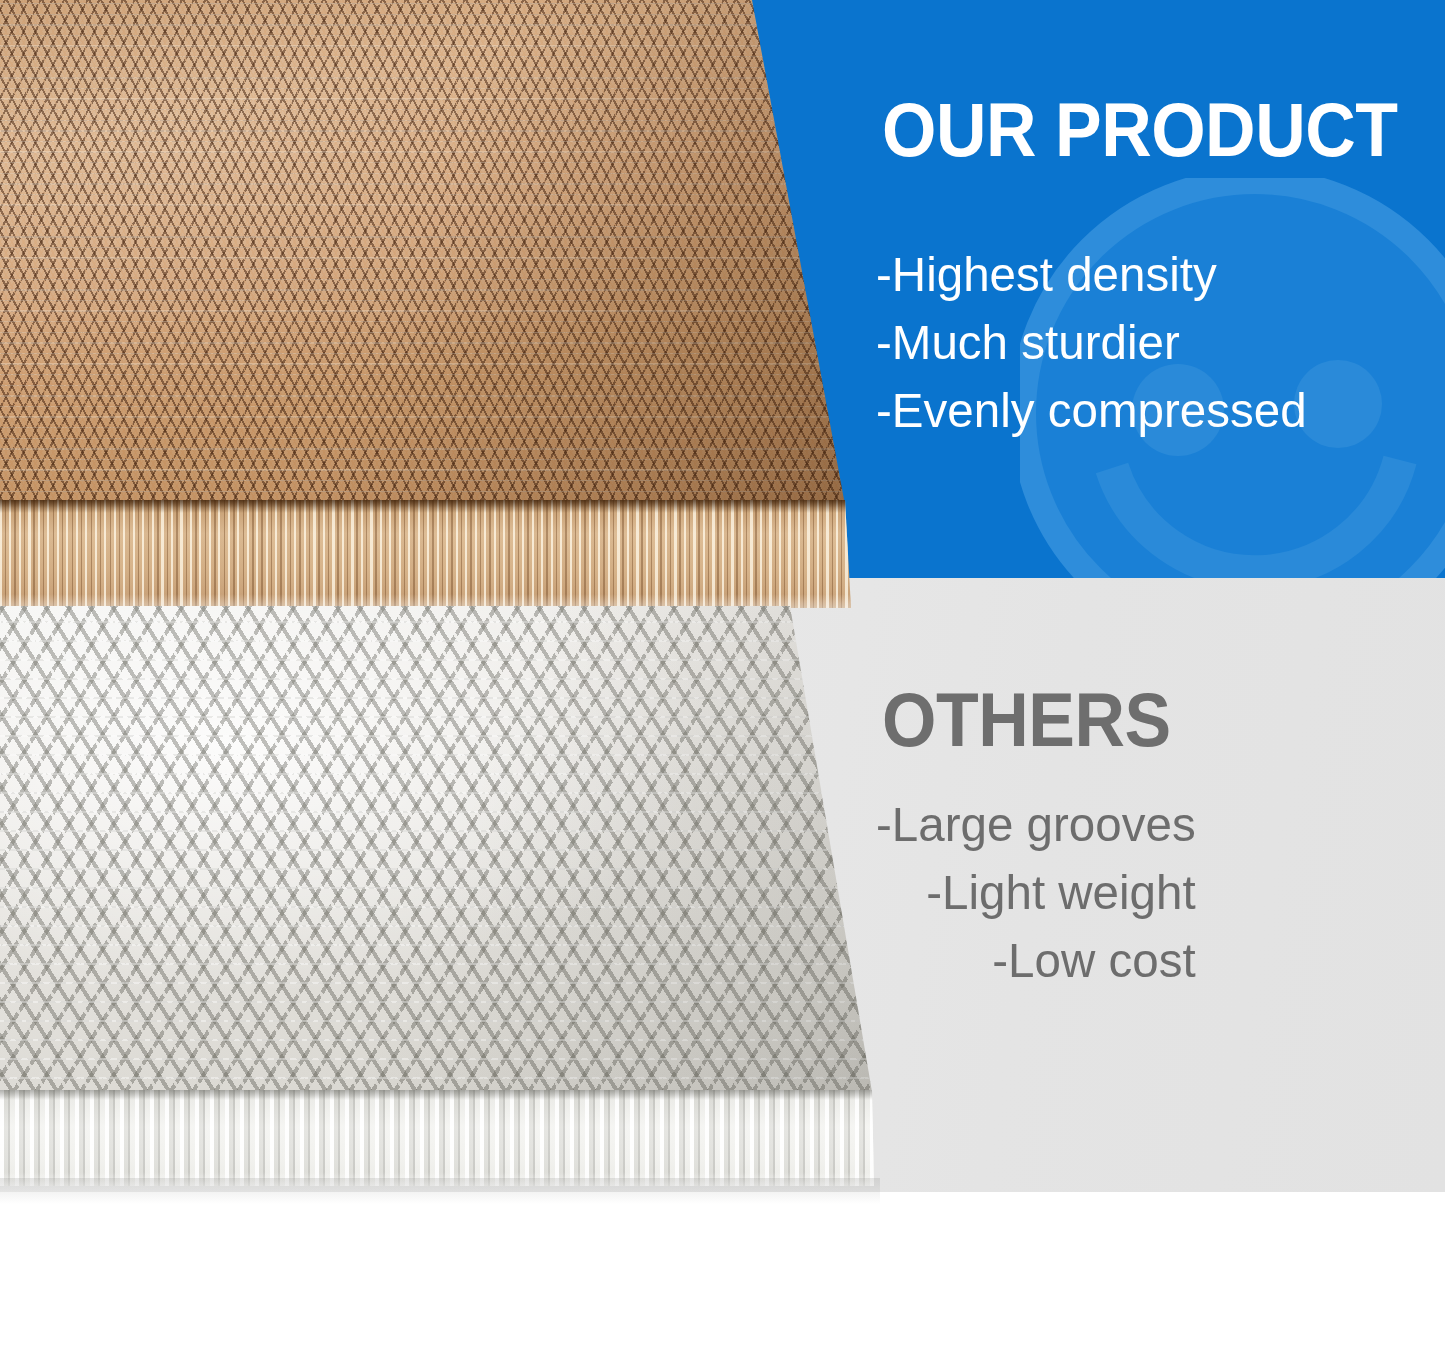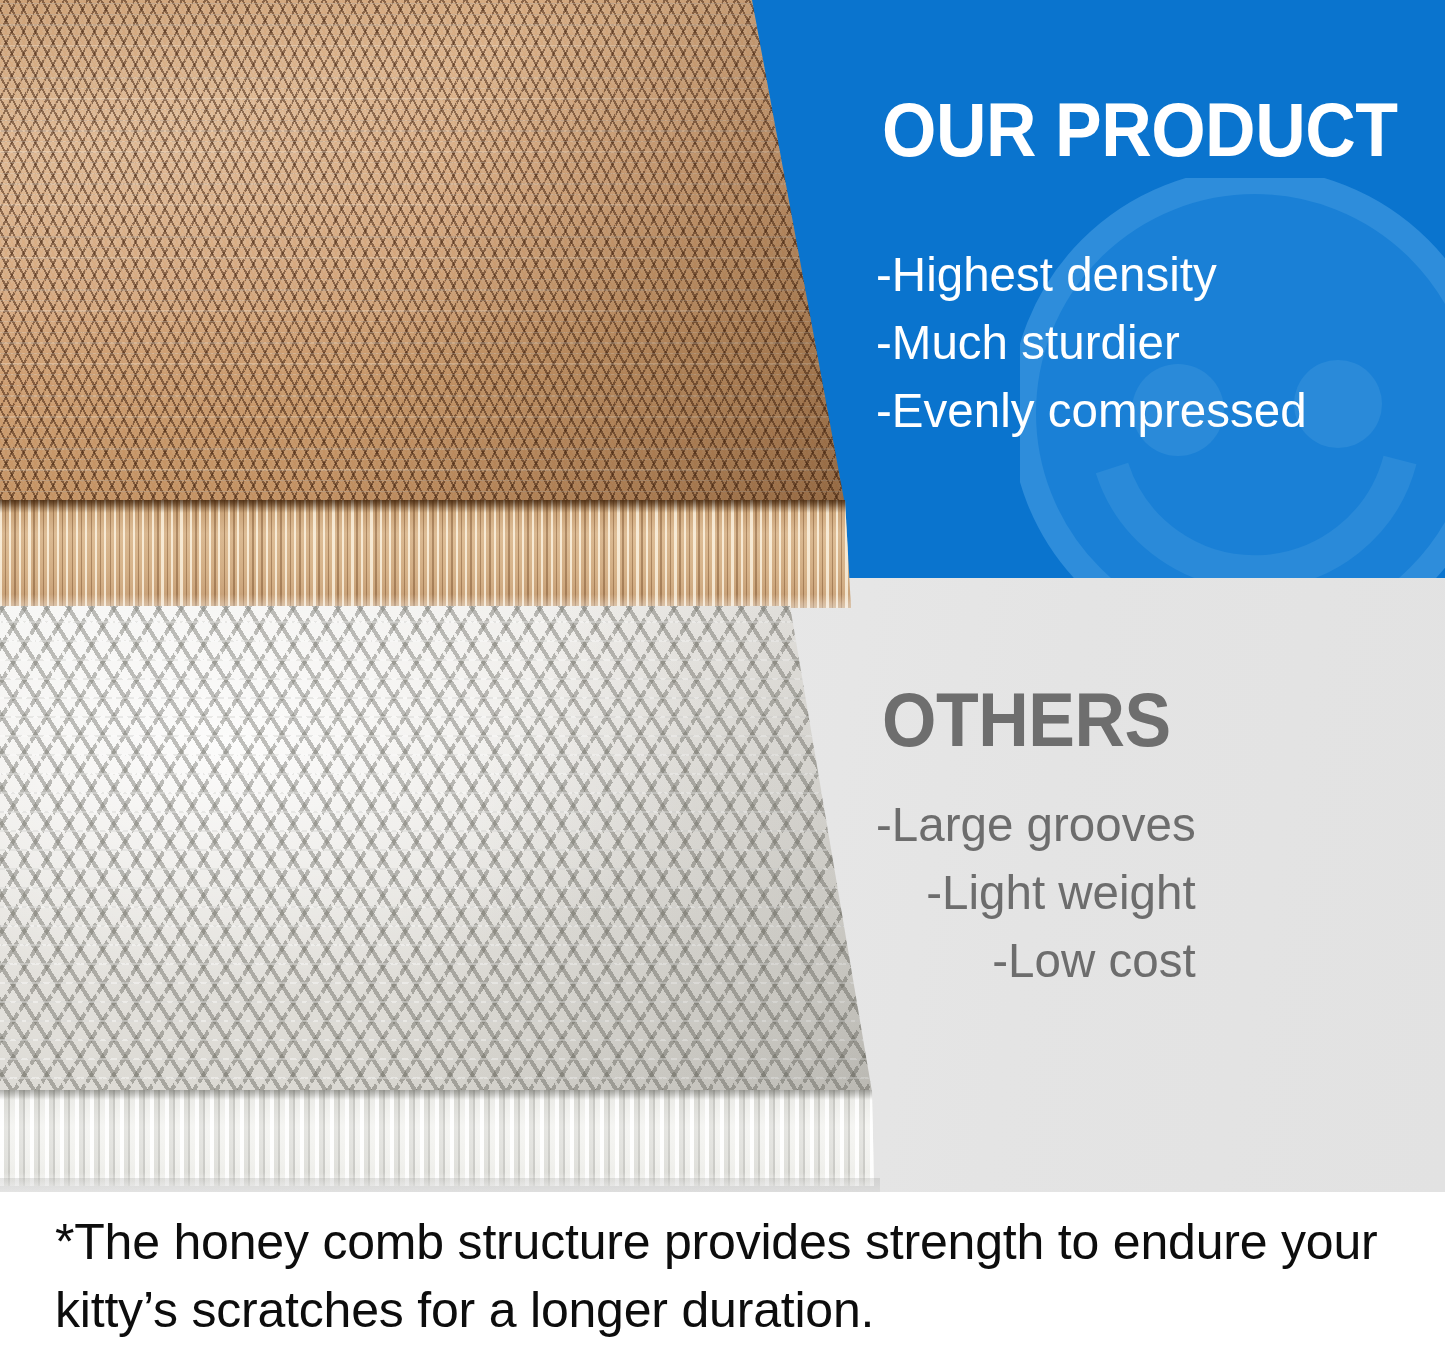--- a/index.html
+++ b/index.html
@@ -262,17 +262,14 @@
     <div class="weave2"></div>
     <div class="shade"></div>
   </div>
   <div class="board" id="white-edge">
     <div class="flutes"></div>
     <div class="topdark"></div>
     <div class="botfade"></div>
   </div>
   <div class="board-shadow"></div>
 
-  <footer class="caption-bar">
-    <p class="caption">*The honey comb structure provides strength to endure your kitty’s scratches for a longer duration.</p>
-  </footer>
 
 </div>
 
 </body></html>

